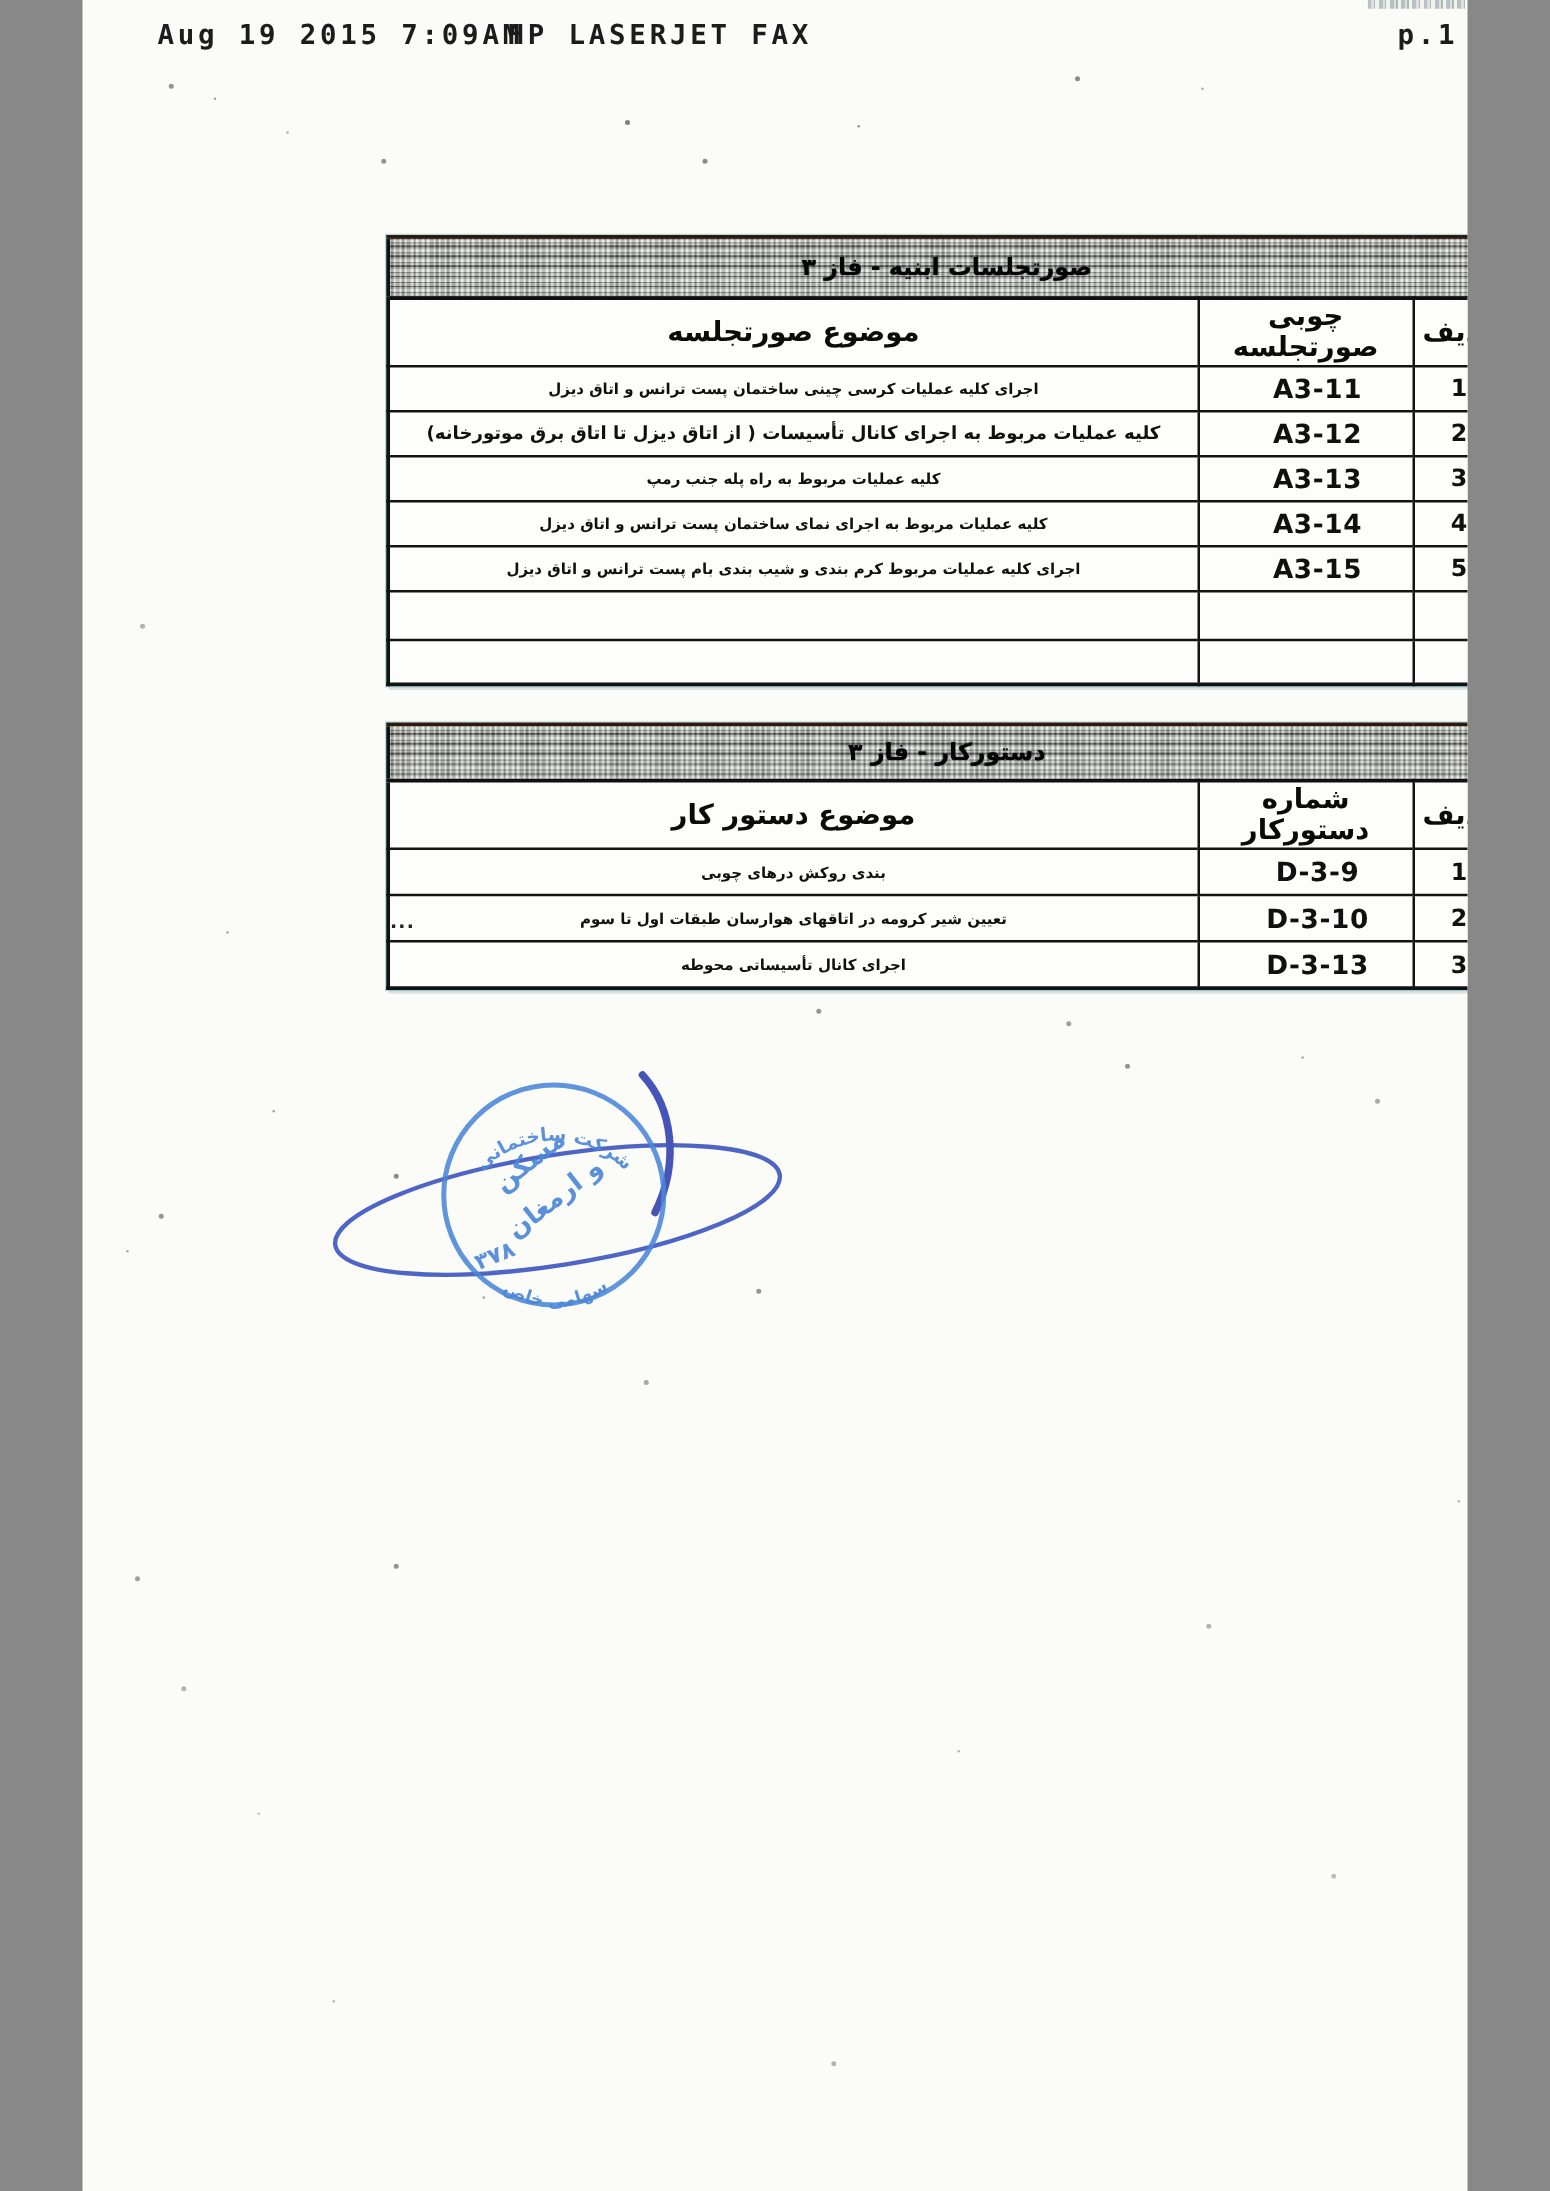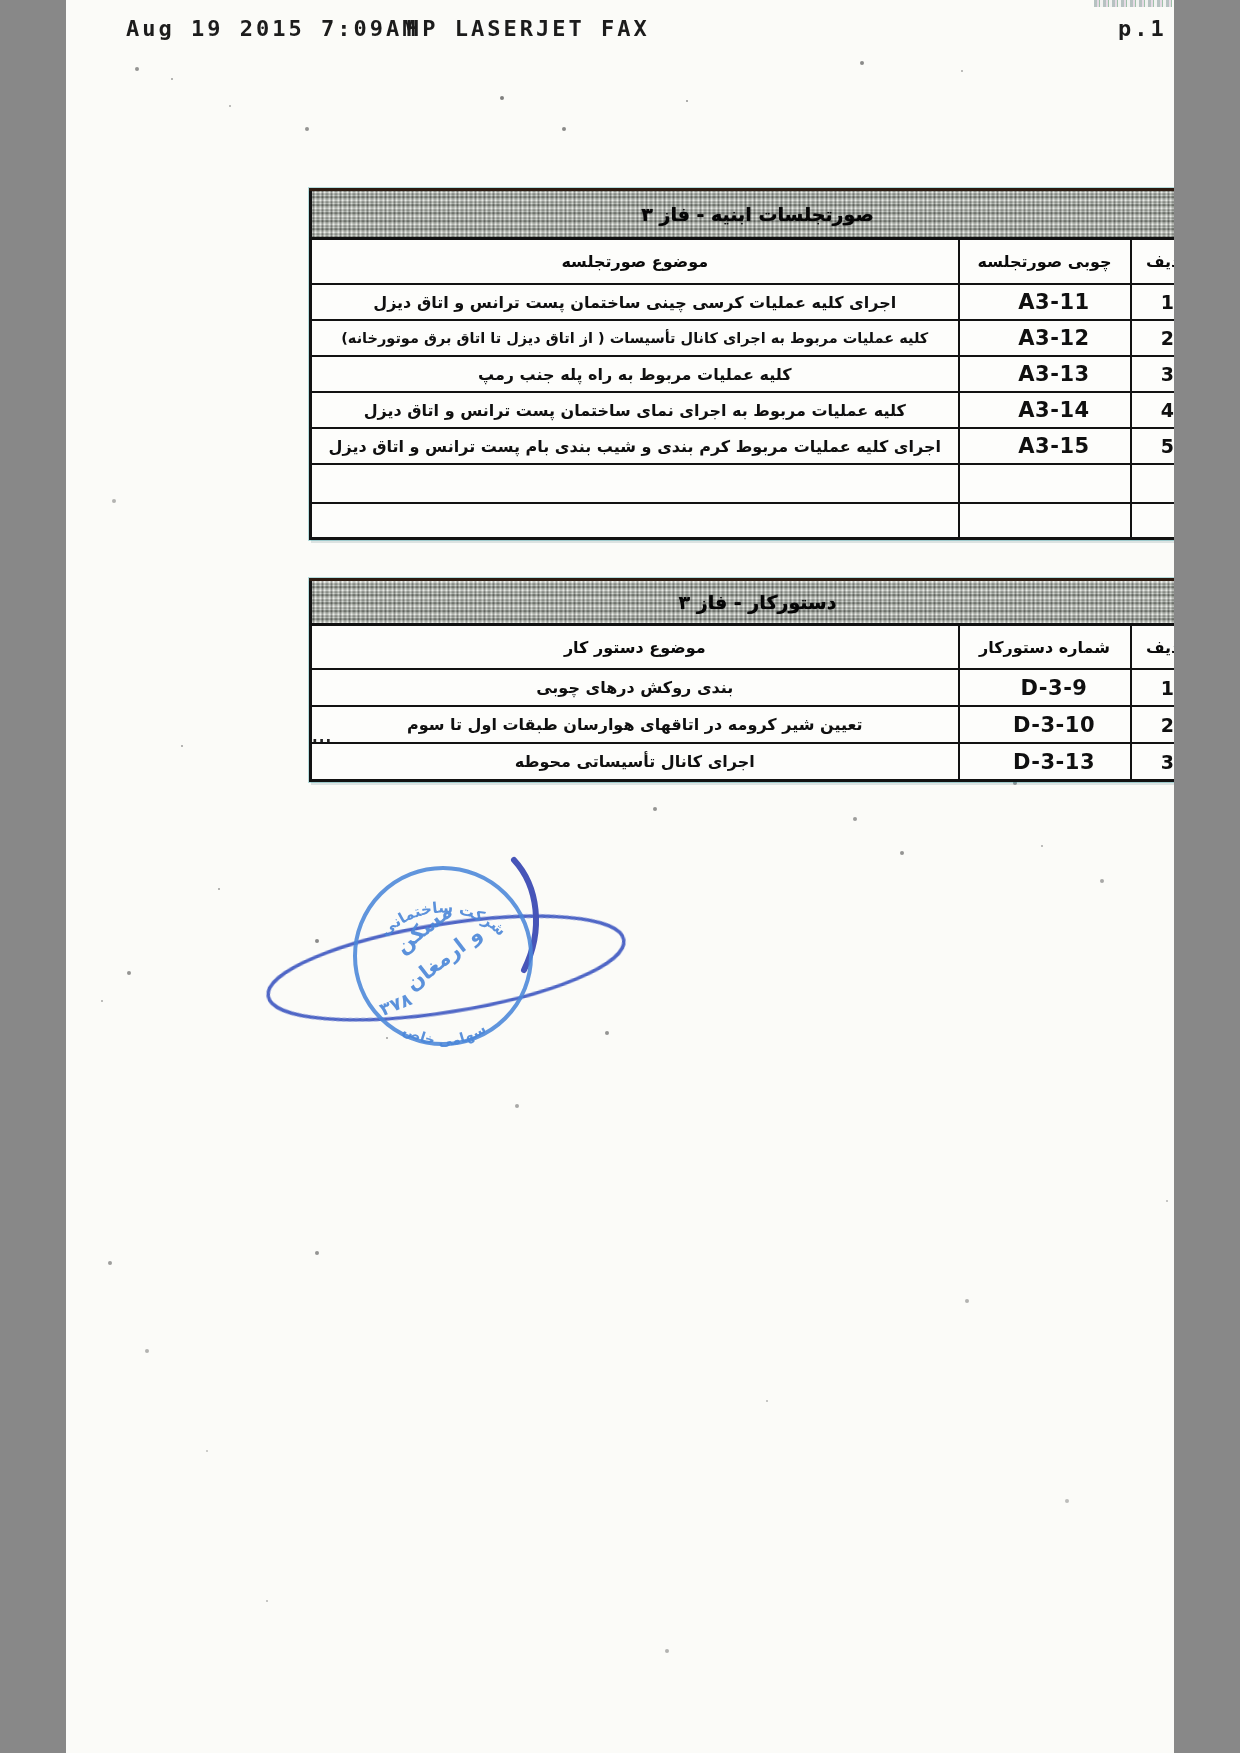--- a/index.html
+++ b/index.html
@@ -37,29 +37,29 @@
     background:
       repeating-linear-gradient(90deg, rgba(12,12,12,.30) 0 2px, rgba(255,255,255,.22) 2px 4px, rgba(25,25,25,.20) 4px 7px, rgba(240,240,240,.25) 7px 9px),
       repeating-linear-gradient(180deg, #e6e9e3 0 2px, #7d837a 2px 3px, #ccd1ca 3px 5px, #51564d 5px 6px, #b5bab2 6px 8px);
     border-top:3px solid #2c1a10 !important;
     border-bottom:3px solid #101010 !important;
     letter-spacing:1px;
   }
   .t2 .titlebar{height:40px;}
   .hdr td{
     height:41px;text-align:center;vertical-align:middle;
-    font-size:16px;font-weight:bold;color:#0b0b0b;
+    font-size:22px;font-weight:bold;color:#0b0b0b;
   }
   .t2 .hdr td{height:40px;}
   .row td{
     height:32px;text-align:center;vertical-align:middle;
     font-weight:bold;color:#101010;overflow:hidden;white-space:nowrap;
   }
   .t2 .row td{height:33px;}
-  .cell-subject{font-size:16px;}
+  .cell-subject{font-size:12px;}
   .cell-subject.long{font-size:14.5px;margin-top:12px;}
   .cell-num{
     font-family:"DejaVu Sans",sans-serif;font-size:21px;font-weight:bold;
     direction:ltr;letter-spacing:.5px;padding-left:20px;
   }
   .cell-radif{font-size:19px;}
   .col-radif{width:74px;}
   .col-num{width:172px;}
   .empty-row td{height:35px;}
   .empty-row.short td{height:31px;}

